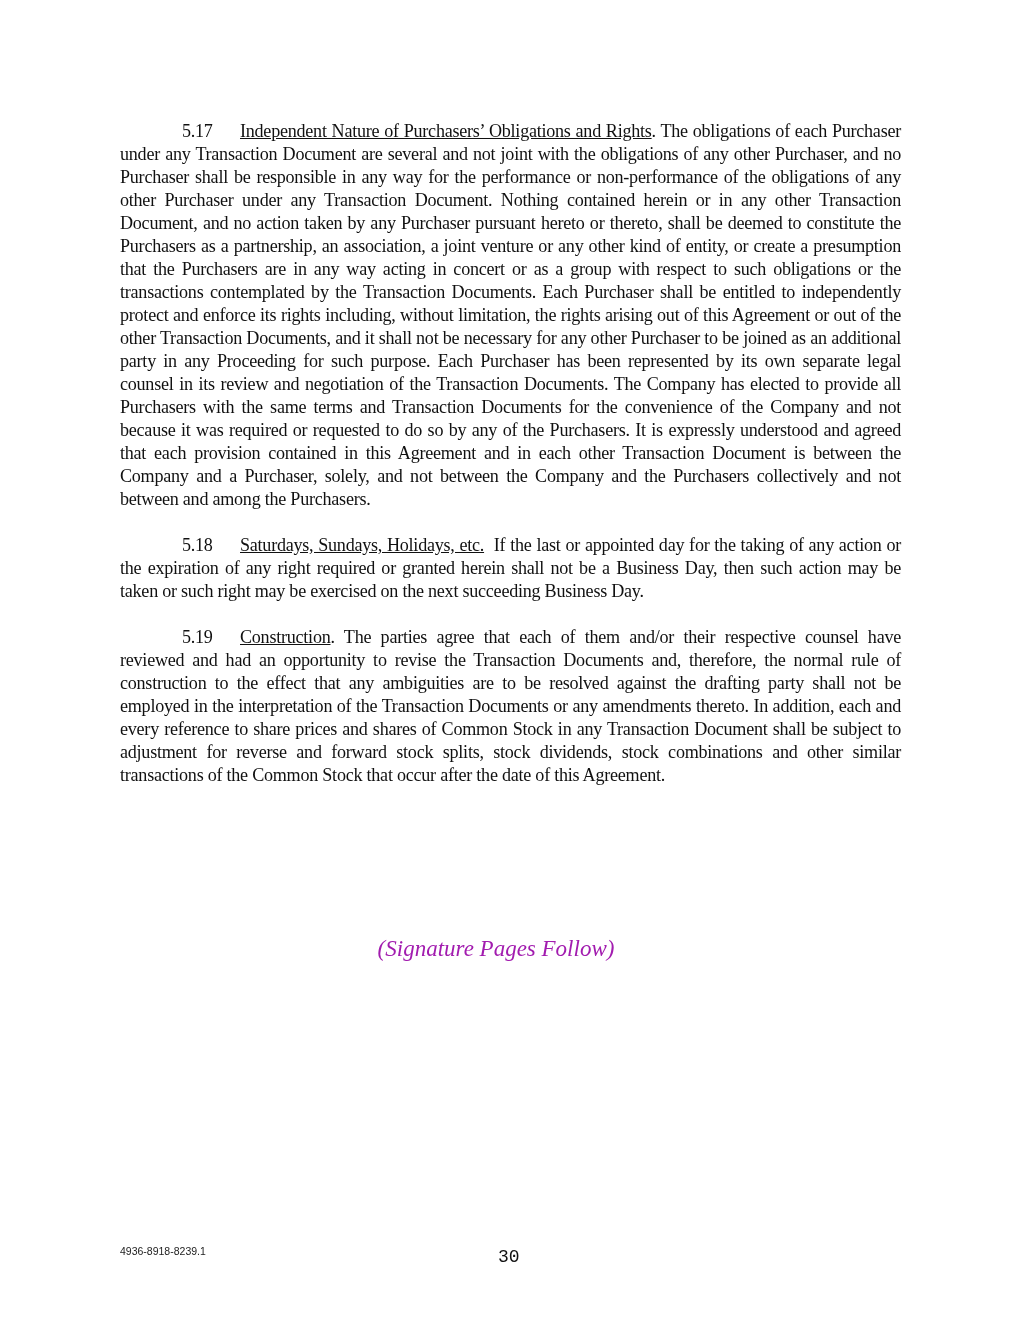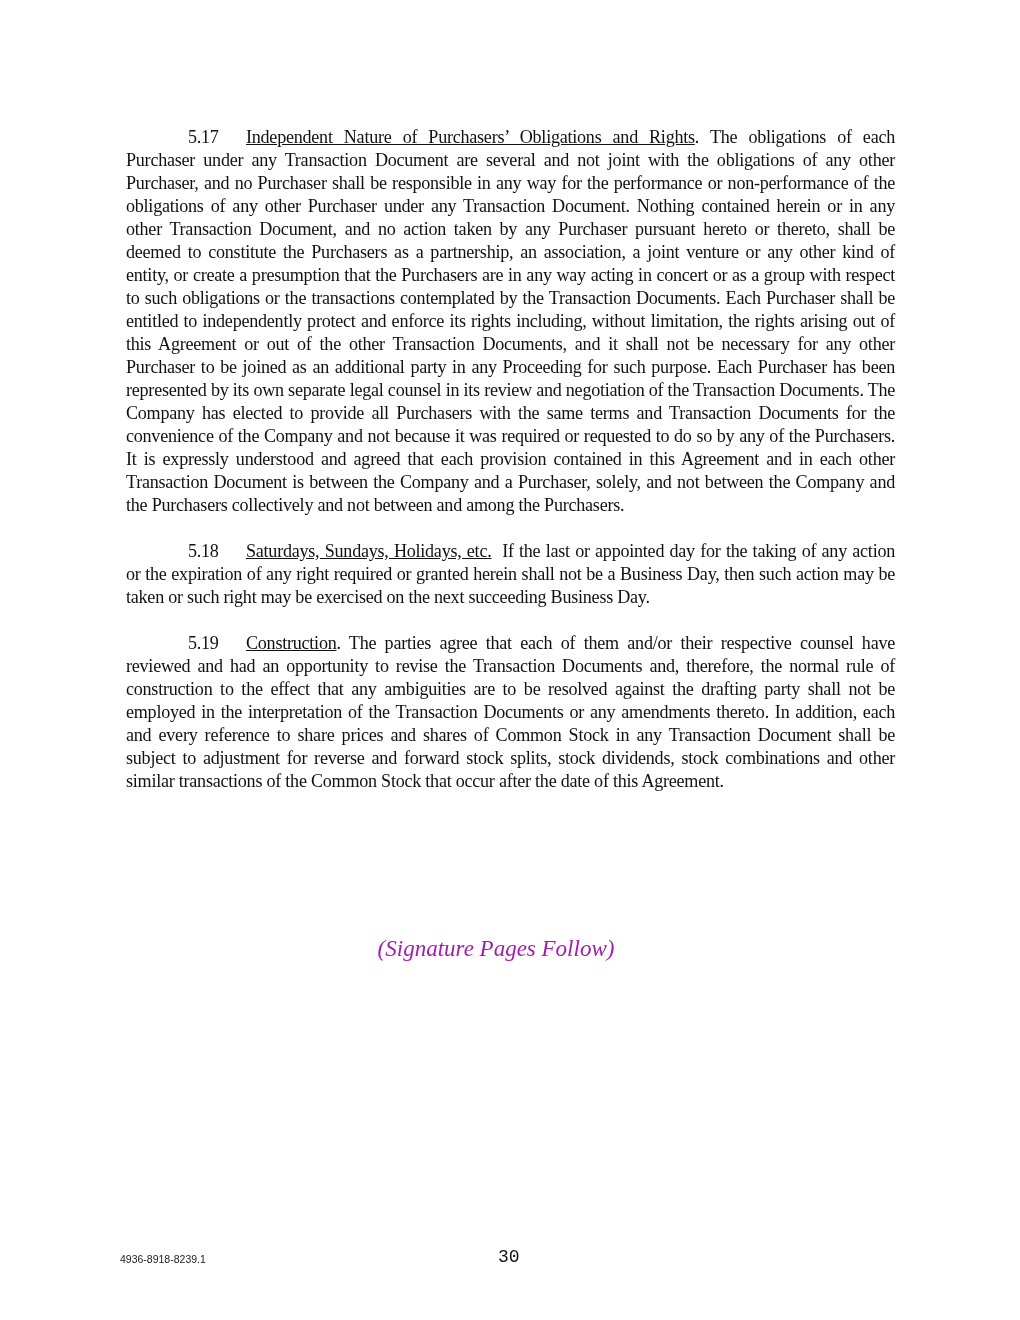--- a/index.html
+++ b/index.html
@@ -3,30 +3,30 @@
 <meta charset="utf-8">
 <style>
   html, body { margin: 0; padding: 0; background: #ffffff; }
   body { width: 1020px; height: 1320px; position: relative; overflow: hidden; }
   .page {
     position: absolute; left: 120px; top: 120px; width: 781px;
     font-family: "Liberation Serif", serif; font-size: 18.1px; line-height: 23px;
     color: #111; text-align: justify; letter-spacing: -0.25px;
   }
   .section { margin: 0 0 23px 0; }
-  .section p { margin: 6px; text-indent: 62px; }
+  .section p { margin: 0; text-indent: 62px; }
   .num { display: inline-block; width: 58px; text-indent: 0; }
   .heading { text-decoration: underline; }
   .sig {
     position: absolute; left: 0; width: 992px; top: 936px; text-align: center;
     font-family: "Liberation Serif", serif; font-style: italic; font-size: 23px; color: #a21caf;
   }
   .doc-id {
     position: absolute; left: 120px; top: 1245px;
-    font-family: "Liberation Sans", sans-serif; font-size: 10.5px; color: #222; margin-top: 8px;
+    font-family: "Liberation Sans", sans-serif; font-size: 10.5px; color: #222;
   }
   .page-num {
     position: absolute; left: 498px; top: 1247px;
     font-family: Liberation Mono, monospace; font-size: 18px; color: #111;
   }
 </style>
 </head>
 <body>
 
 <div class="page">

